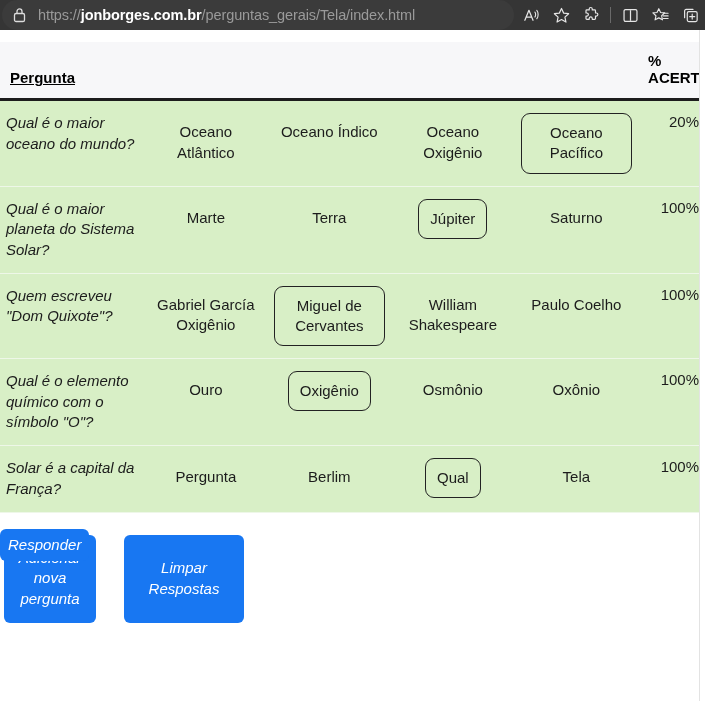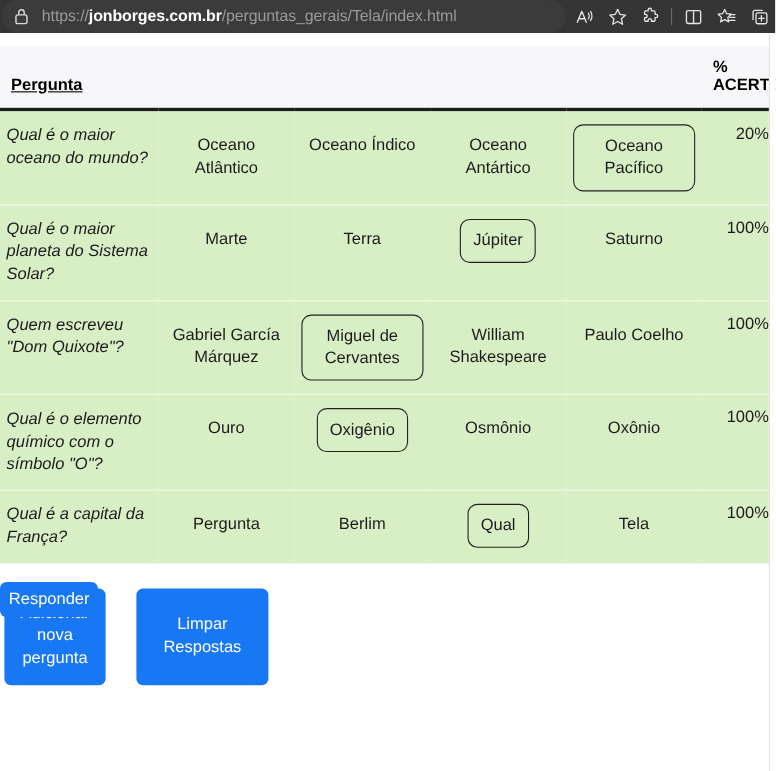--- a/index.html
+++ b/index.html
@@ -166,20 +166,21 @@
     color: #ffffff;
     border: none;
     border-radius: 6px;
     font-size: 15px;
     font-family: "Liberation Sans", sans-serif;
     text-align: center;
     cursor: pointer;
     line-height: 1.35;
     padding: 6px 8px;
     box-sizing: border-box;
+    font-style: italic;
   }
   .btn-add   { left: 4px;   top: 6px;  width: 92px;  height: 88px; }
   .btn-clear { left: 124px; top: 6px;  width: 120px; height: 88px; }
 
   
   .edge-strip {
     position: absolute;
     right: 0; top: 30px;
     width: 5px;
     height: 671px;
@@ -267,50 +268,50 @@
             <span class="pct-line1">%</span>
             <span class="pct-line2">ACERTO</span>
           </th>
         </tr>
       </thead>
       <tbody>
           <tr>
             <td class="q-cell">Qual é o maior oceano do mundo?</td>
             <td class="opt-cell"><span class="opt-plain">Oceano Atlântico</span></td>
             <td class="opt-cell"><span class="opt-plain">Oceano Índico</span></td>
-            <td class="opt-cell"><span class="opt-plain">Oceano Antártico</span></td>
+            <td class="opt-cell"><span class="opt-plain">Oceano Oxigênio</span></td>
             <td class="opt-cell"><span class="opt-box">Oceano Pacífico</span></td>
             <td class="pct-cell">20%</td>
           </tr>
           <tr>
             <td class="q-cell">Qual é o maior planeta do Sistema Solar?</td>
             <td class="opt-cell"><span class="opt-plain">Marte</span></td>
             <td class="opt-cell"><span class="opt-plain">Terra</span></td>
             <td class="opt-cell"><span class="opt-box">Júpiter</span></td>
             <td class="opt-cell"><span class="opt-plain">Saturno</span></td>
             <td class="pct-cell">100%</td>
           </tr>
           <tr>
             <td class="q-cell">Quem escreveu "Dom Quixote"?</td>
-            <td class="opt-cell"><span class="opt-plain">Gabriel García Márquez</span></td>
+            <td class="opt-cell"><span class="opt-plain">Gabriel García Oxigênio</span></td>
             <td class="opt-cell"><span class="opt-box">Miguel de Cervantes</span></td>
             <td class="opt-cell"><span class="opt-plain">William Shakespeare</span></td>
             <td class="opt-cell"><span class="opt-plain">Paulo Coelho</span></td>
             <td class="pct-cell">100%</td>
           </tr>
           <tr>
             <td class="q-cell">Qual é o elemento químico com o símbolo "O"?</td>
             <td class="opt-cell"><span class="opt-plain">Ouro</span></td>
             <td class="opt-cell"><span class="opt-box">Oxigênio</span></td>
             <td class="opt-cell"><span class="opt-plain">Osmônio</span></td>
             <td class="opt-cell"><span class="opt-plain">Oxônio</span></td>
             <td class="pct-cell">100%</td>
           </tr>
           <tr>
-            <td class="q-cell">Qual é a capital da França?</td>
+            <td class="q-cell">Solar é a capital da França?</td>
             <td class="opt-cell"><span class="opt-plain">Pergunta</span></td>
             <td class="opt-cell"><span class="opt-plain">Berlim</span></td>
             <td class="opt-cell"><span class="opt-box">Qual</span></td>
             <td class="opt-cell"><span class="opt-plain">Tela</span></td>
             <td class="pct-cell">100%</td>
           </tr>
         </tbody>
     </table>
 
     <div class="btn-row">

